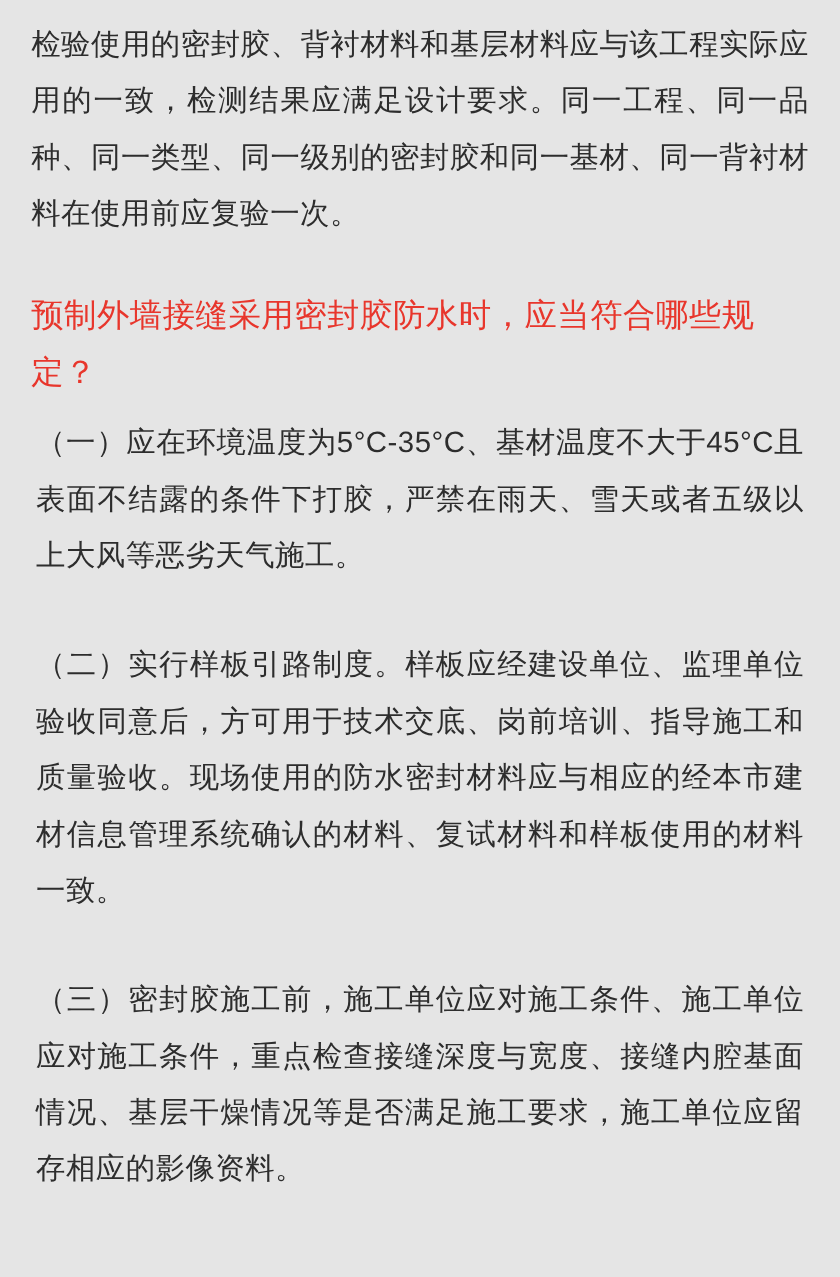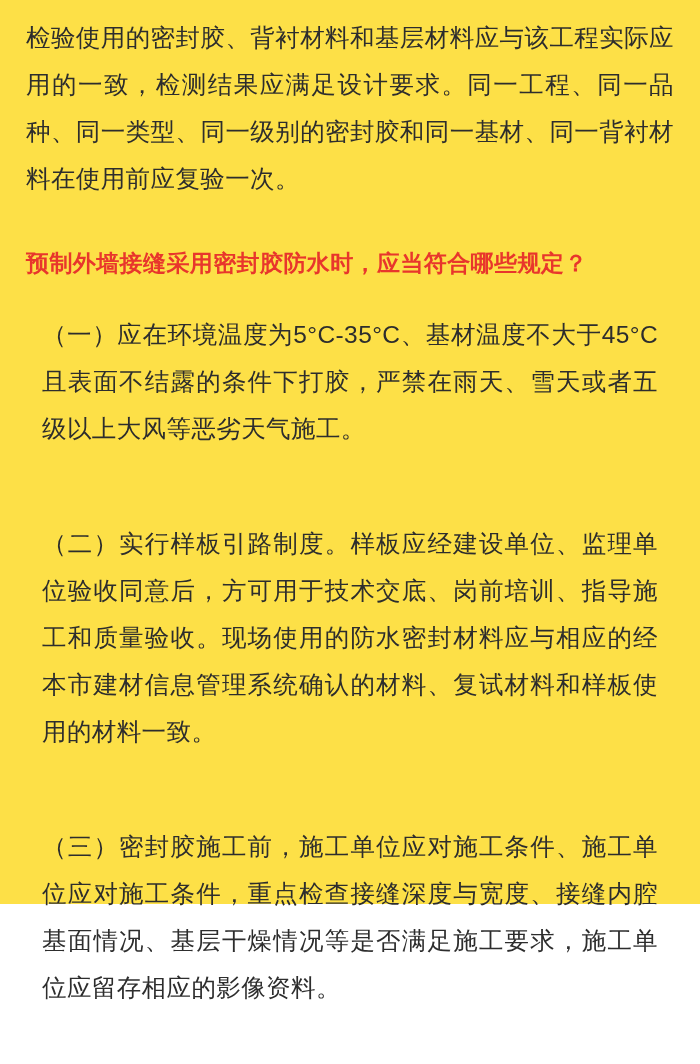--- a/index.html
+++ b/index.html
@@ -10,54 +10,54 @@
   }
   body {
     width: 700px;
     height: 1064px;
     font-family: "Liberation Sans", sans-serif;
     color: #2b2b2b;
     overflow: hidden;
   }
   .page {
     width: 700px;
-    height: 904px;
+    height: 1064px;
     padding: 14px 26px 0 26px;
-    background: #fde047;
+    background: #e5e5e5;
   }
   .para {
     font-size: 24.5px;
     line-height: 47px;
     letter-spacing: 0.4px;
     color: #2d2d2d;
     text-align: justify;
     margin: 0;
   }
   .para.intro {
     text-indent: 0;
   }
   .heading {
-    font-size: 23px;
+    font-size: 27px;
     line-height: 47px;
     letter-spacing: 0.4px;
     color: #e8362c;
-    font-weight: bold;
+    font-weight: normal;
     margin: 0;
     text-align: left;
   }
   .gap-before-heading { height: 38px; }
   .gap-small { height: 8px; }
   .gap-mid { height: 36px; }
   .item {
     font-size: 24.5px;
     line-height: 47px;
     letter-spacing: 0.4px;
     color: #2d2d2d;
     text-align: justify;
-    margin: 16px;
+    margin: 4px;
   }
   .item-lead { padding-left: 0; }
 </style>
 </head>
 <body>
 
 <div class="page">
 
   <p class="para intro">检验使用的密封胶、背衬材料和基层材料应与该工程实际应用的一致，检测结果应满足设计要求。同一工程、同一品种、同一类型、同一级别的密封胶和同一基材、同一背衬材料在使用前应复验一次。</p>
 

